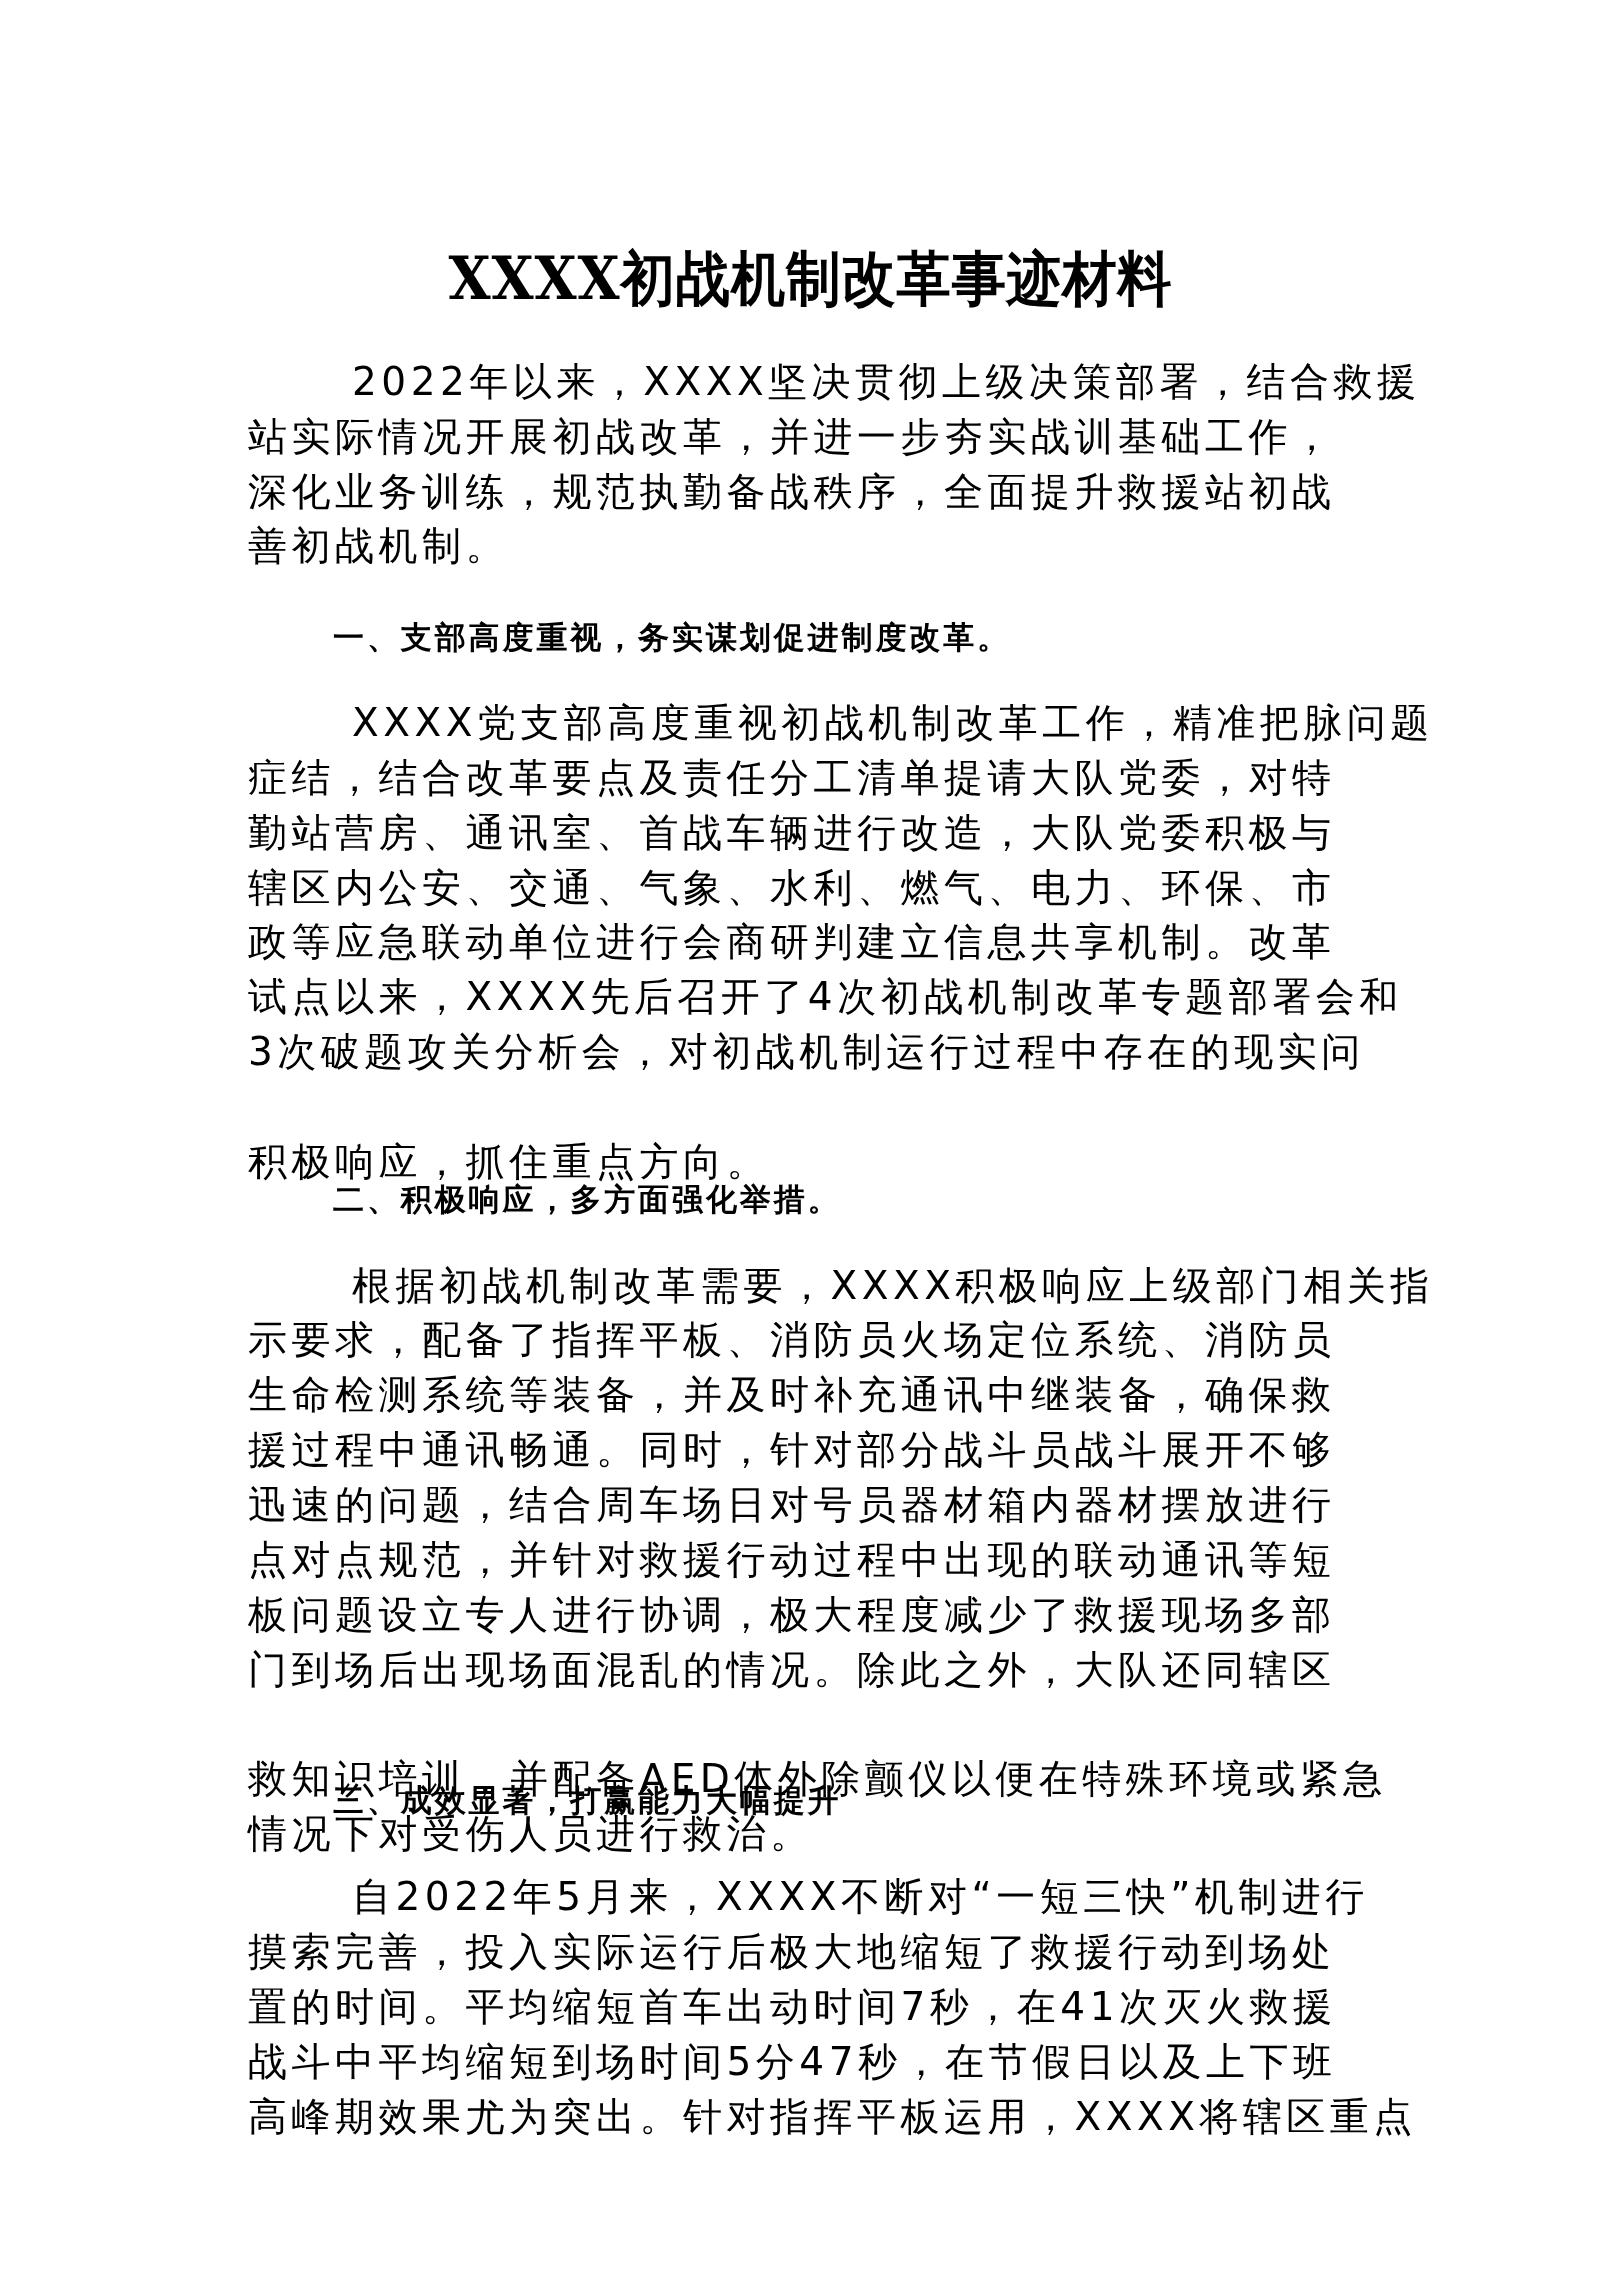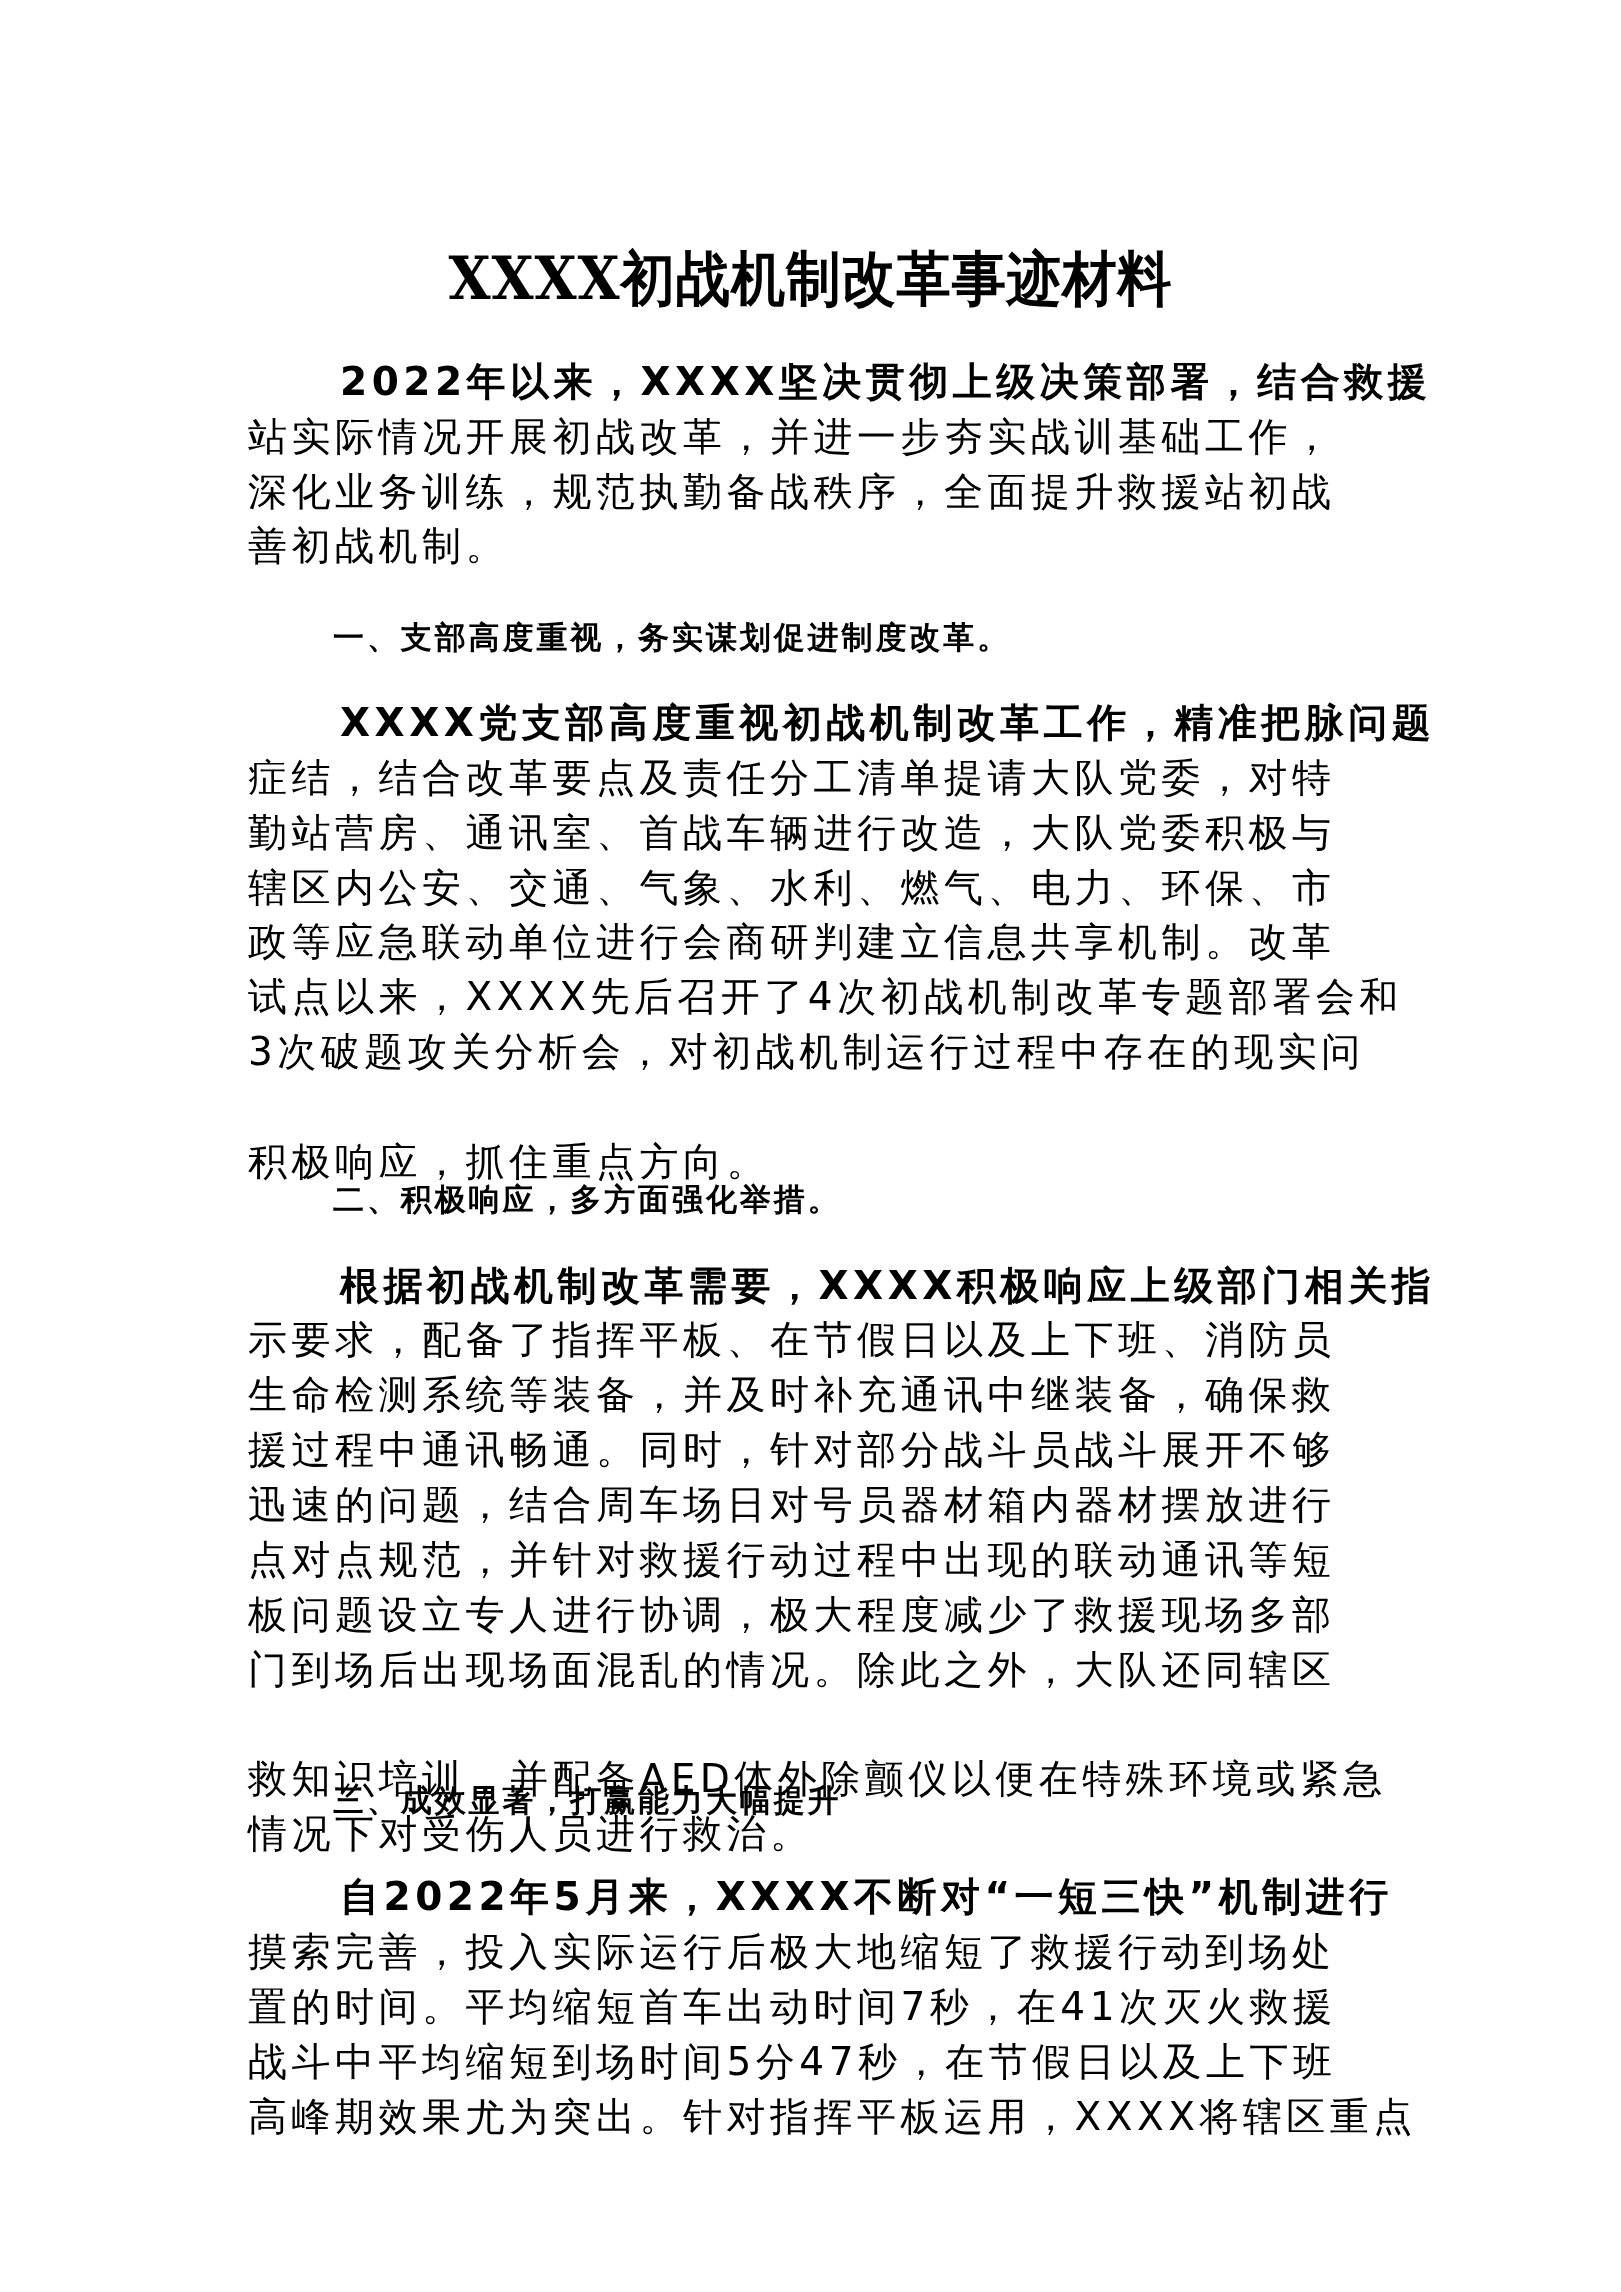--- a/index.html
+++ b/index.html
@@ -4,21 +4,21 @@
 <style>
   html, body { margin: 0; padding: 0; background: #ffffff; }
   body { width: 1621px; height: 2293px; position: relative; overflow: hidden;
          font-family: "DejaVu Sans", "Liberation Sans", sans-serif; color: #000; }
   .page { position: absolute; left: 0; top: 0; width: 1621px; height: 2293px; background: #fff; margin-top: 48px; }
   .title { position: absolute; left: 0; width: 1621px; top: 196px; text-align: center;
            font-family: "DejaVu Serif", "Liberation Serif", serif; font-weight: bold;
            font-size: 59px; line-height: 78px; letter-spacing: 1px; transform: scaleX(0.92); }
   .line { position: absolute; left: 248px; white-space: nowrap; font-size: 39px;
           line-height: 55px; letter-spacing: 4.5px; }
-  .line.indent { left: 340px; font-weight: bold; }
+  .line.indent { left: 352px; }
   .heading { position: absolute; left: 333px; white-space: nowrap; font-size: 31px;
              line-height: 55px; font-weight: bold; letter-spacing: 2.9px; }
 </style>
 </head>
 <body>
 
 <div class="page">
   <div class="title" style="top:192px">XXXX初战机制改革事迹材料</div>
 
   <div class="line indent" style="top:306px">2022年以来，XXXX坚决贯彻上级决策部署，结合救援</div>
@@ -31,21 +31,21 @@
   <div class="line" style="top:702px">症结，结合改革要点及责任分工清单提请大队党委，对特</div>
   <div class="line" style="top:757px">勤站营房、通讯室、首战车辆进行改造，大队党委积极与</div>
   <div class="line" style="top:812px">辖区内公安、交通、气象、水利、燃气、电力、环保、市</div>
   <div class="line" style="top:866px">政等应急联动单位进行会商研判建立信息共享机制。改革</div>
   <div class="line" style="top:921px">试点以来，XXXX先后召开了4次初战机制改革专题部署会和</div>
   <div class="line" style="top:976px">3次破题攻关分析会，对初战机制运行过程中存在的现实问</div>
   <div class="line" style="top:1086px">积极响应，抓住重点方向。</div>
 
   <div class="heading" style="top:1124px">二、积极响应，多方面强化举措。</div>
   <div class="line indent" style="top:1210px">根据初战机制改革需要，XXXX积极响应上级部门相关指</div>
-  <div class="line" style="top:1264px">示要求，配备了指挥平板、在节假日以及上下班、消防员</div>
+  <div class="line" style="top:1264px">示要求，配备了指挥平板、消防员火场定位系统、消防员</div>
   <div class="line" style="top:1319px">生命检测系统等装备，并及时补充通讯中继装备，确保救</div>
   <div class="line" style="top:1374px">援过程中通讯畅通。同时，针对部分战斗员战斗展开不够</div>
   <div class="line" style="top:1429px">迅速的问题，结合周车场日对号员器材箱内器材摆放进行</div>
   <div class="line" style="top:1484px">点对点规范，并针对救援行动过程中出现的联动通讯等短</div>
   <div class="line" style="top:1539px">板问题设立专人进行协调，极大程度减少了救援现场多部</div>
   <div class="line" style="top:1594px">门到场后出现场面混乱的情况。除此之外，大队还同辖区</div>
   <div class="line" style="top:1703px">救知识培训，并配备AED体外除颤仪以便在特殊环境或紧急</div>
   <div class="line" style="top:1758px">情况下对受伤人员进行救治。</div>
 
   <div class="heading" style="top:1725px">三、成效显著，打赢能力大幅提升</div>

